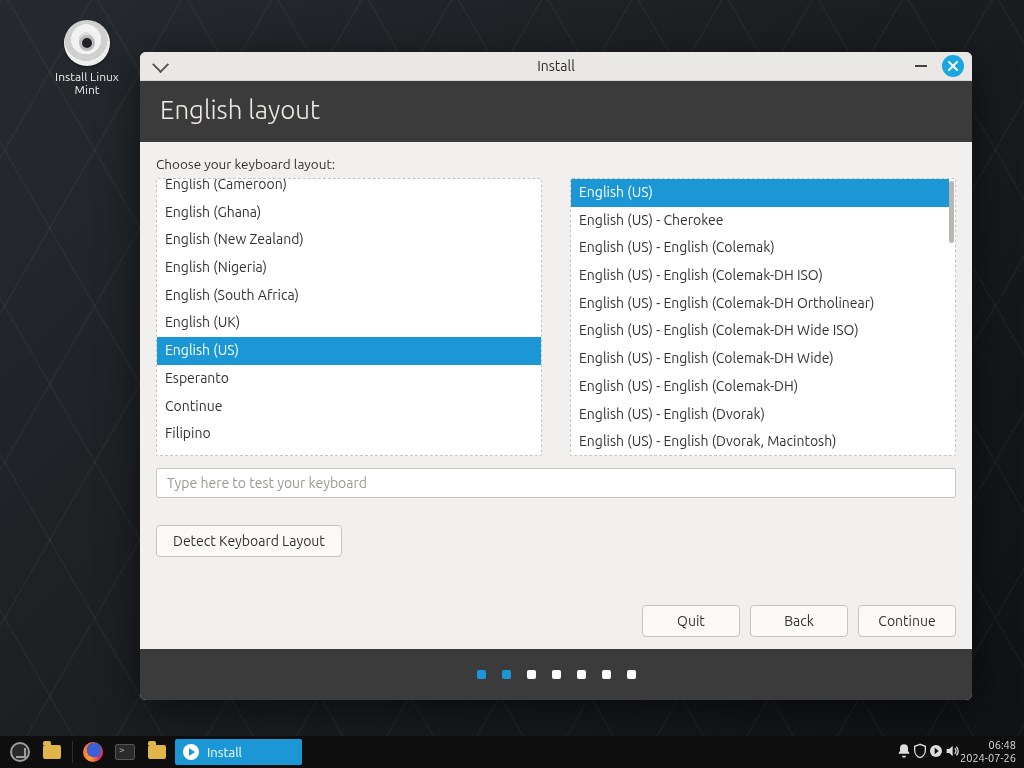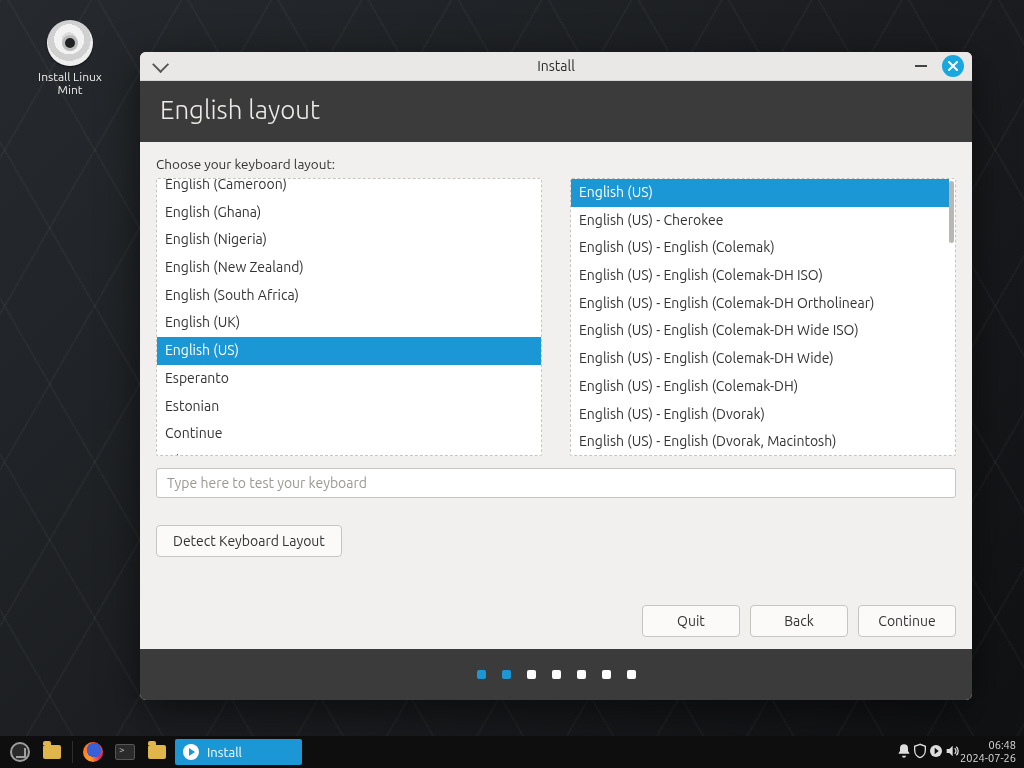--- a/index.html
+++ b/index.html
@@ -9,21 +9,21 @@
     background-image:
       repeating-linear-gradient(120deg, rgba(255,255,255,0.03) 0 2px, transparent 2px 78px),
       repeating-linear-gradient(60deg,  rgba(255,255,255,0.03) 0 2px, transparent 2px 78px),
       linear-gradient(135deg, #262a2e 0%, #1a1c1f 55%, #101113 100%);
     color: #ddd;
     position: relative;
   }
 
   
   .desktop-icon {
-    position: absolute; top: 20px; left: 30px; width: 80px;
+    position: absolute; top: 20px; left: 47px; width: 80px;
     text-align: center; font-size: 12px; color: #eee;
     display: flex; flex-direction: column; align-items: center; gap: 4px;
     cursor: pointer;
   }
   .disc {
     width: 46px; height: 46px; border-radius: 50%;
     background: radial-gradient(circle at 48% 42%, #fff 0 10%, #dcdcdc 10% 20%, #f2f2f2 20% 42%, #d0d0d0 42% 60%, #eee 60% 100%);
     position: relative; box-shadow: 0 1px 2px rgba(0,0,0,.6);
   }
   .disc::after { content:""; position:absolute; top:50%; left:50%; width:10px; height:10px; border-radius:50%; background:#1f2124; transform:translate(-50%,-50%); box-shadow:0 0 0 3px #bbb; }
@@ -143,27 +143,26 @@
   <div class="hdr">English layout</div>
 
   <div class="content">
     <div class="prompt">Choose your keyboard layout:</div>
 
     <div class="cols">
       <div class="listbox" id="left-list">
         <div class="inner" style="top: -8px;">
             <div class="row">English (Cameroon)</div>
             <div class="row">English (Ghana)</div>
+            <div class="row">English (New Zealand)</div>
             <div class="row">English (Nigeria)</div>
-            <div class="row">English (New Zealand)</div>
             <div class="row">English (South Africa)</div>
             <div class="row">English (UK)</div>
             <div class="row sel">English (US)</div>
             <div class="row">Esperanto</div>
-            <div class="row">Estonian</div>
             <div class="row">Continue</div>
             <div class="row">Filipino</div>
           </div>
       </div>
       <div class="listbox right" id="right-list">
         <div class="inner" style="top: 0px;">
             <div class="row sel">English (US)</div>
             <div class="row">English (US) - Cherokee</div>
             <div class="row">English (US) - English (Colemak)</div>
             <div class="row">English (US) - English (Colemak-DH ISO)</div>

